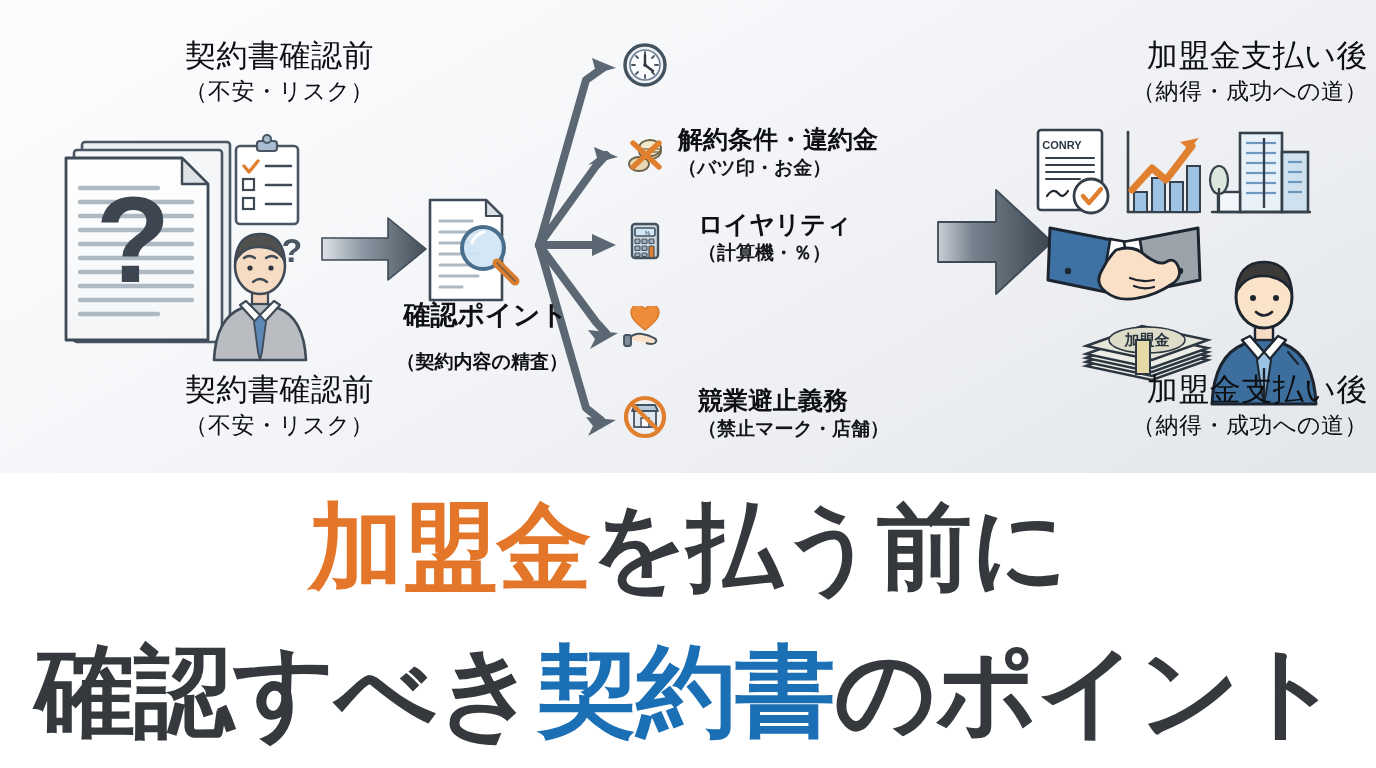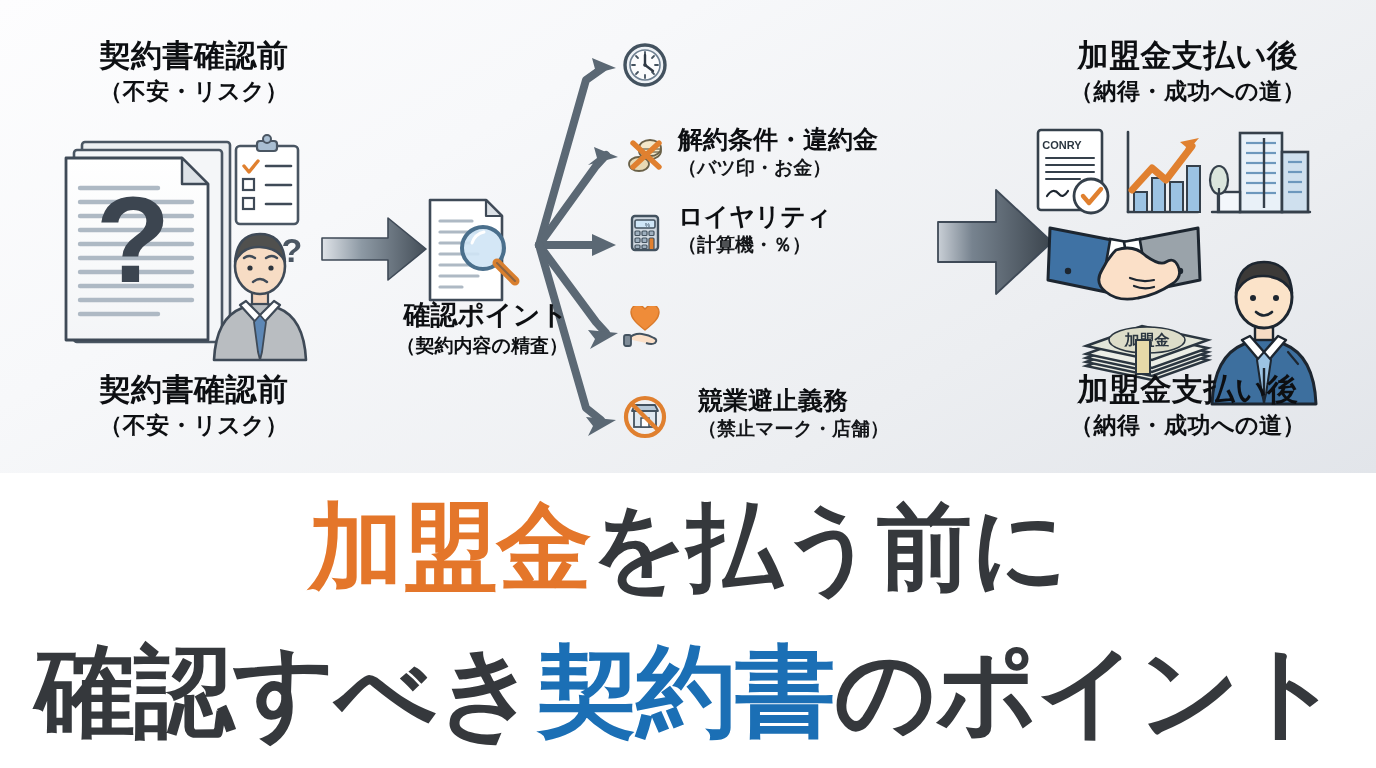--- a/index.html
+++ b/index.html
@@ -20,42 +20,42 @@
   
   #panel {
     position: absolute; left: 0; top: 0;
     width: 1376px; height: 473px;
     background:
       linear-gradient(150deg, #fdfdfe 0%, #f7f8fa 32%, #eceef1 72%, #e2e5ea 100%);
   }
 
   .hdr {
     position: absolute;
-    text-align: center;
+    text-align: right;
     color: #0d0f12;
     line-height: 1.15;
     white-space: nowrap;
-    font-weight: 700;
+    font-weight: 400;
   }
   .hdr .l1 { display:block; font-size: 31px; letter-spacing: 0.5px; }
   .hdr .l2 { display:block; font-size: 23px; letter-spacing: 0.5px; margin-top: 4px; }
 
   #hdr-left-top   { left: 14px;  top: 38px;  width: 360px; }
   #hdr-left-bot   { left: 14px;  top: 372px; width: 360px; }
   #hdr-right-top  { left: 1008px;top: 38px;  width: 360px; }
   #hdr-right-bot  { left: 1008px;top: 372px; width: 360px; }
 
   
   #center-label {
     position: absolute; left: 338px; top: 300px; width: 230px;
     text-align: right; color: #0d0f12; font-weight: 700; line-height: 1.18;
     white-space: nowrap;
   }
   #center-label .l1 { display:block; font-size: 27px; }
-  #center-label .l2 { display:block; font-size: 19px; margin-top: 3px; font-family: Liberation Serif, serif; }
+  #center-label .l2 { display:block; font-size: 19px; margin-top: 19px; font-family: Liberation Serif, serif; }
 
   
   #checklist {
     position: absolute; left: 618px; top: 34px; width: 330px; height: 420px;
   }
   .ck-row {
     position: absolute; left: 0; width: 330px; height: 72px;
     display: flex; align-items: flex-start;
   }
   .ck-ico {
@@ -377,21 +377,21 @@
               <line x1="37" y1="10" x2="11" y2="34"></line>
             </g>
           </svg>
         </span>
         <span class="ck-txt">
           <span class="ck-t1">解約条件・違約金</span>
           <span class="ck-t2">（バツ印・お金）</span>
         </span>
       </div>
 
-      <div class="ck-row" style="top:168px;">
+      <div class="ck-row" style="top:176px;gap:20px;">
         <span class="ck-ico">
           <svg width="46" height="46" viewBox="0 0 46 46">
             <rect x="10" y="6" width="26" height="34" rx="3" fill="#cfd8e0" stroke="#43525f" stroke-width="2.4"></rect>
             <rect x="13" y="10" width="20" height="8" rx="1.5" fill="#cfe6f7" stroke="#43525f" stroke-width="1.6"></rect>
             <text x="28" y="17" font-family="'Liberation Sans',sans-serif" font-size="6" fill="#34485c" text-anchor="end">%</text>
             <g fill="#9fb0bf" stroke="#43525f" stroke-width="1.2">
               <rect x="13" y="21" width="5" height="4.5" rx="1"></rect>
               <rect x="20" y="21" width="5" height="4.5" rx="1"></rect>
               <rect x="27" y="21" width="5" height="4.5" rx="1"></rect>
               <rect x="13" y="28" width="5" height="4.5" rx="1"></rect>

